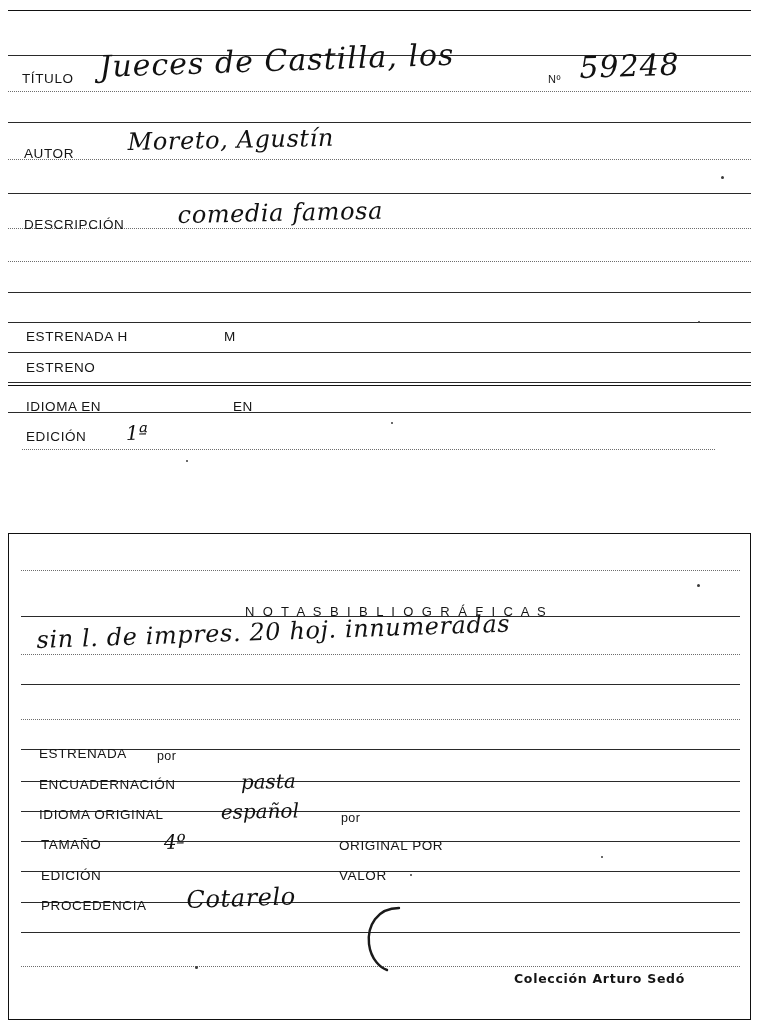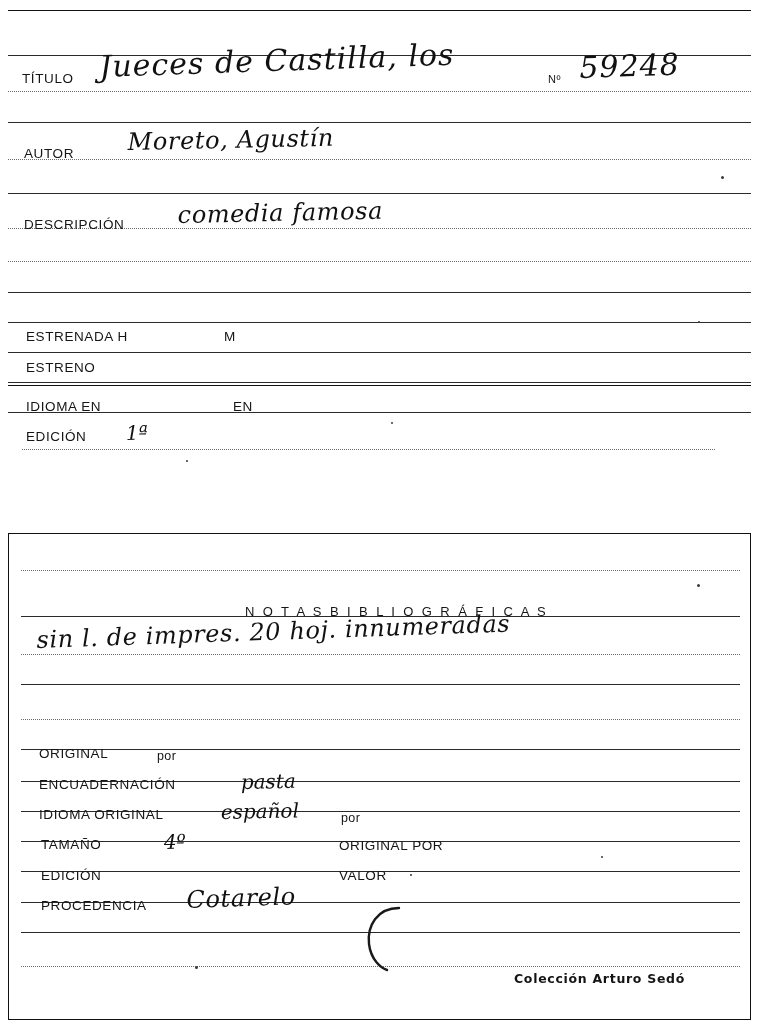--- a/index.html
+++ b/index.html
@@ -178,21 +178,21 @@
   <div class="rule inset" style="top:307px;"></div>
   <div class="rule inset" style="top:337px;"></div>
   <div class="rule inset" style="top:368px;"></div>
   <div class="rule inset" style="top:398px;"></div>
   <div class="rule faint inset" style="top:432px;"></div>
 
   <div class="lbl sp" style="left:236px; top:70px;">N O T A S   B I B L I O G R Á F I C A S</div>
 
   <div class="hw hw-lg tilt-2" style="left:28px; top:92px;">sin l. de impres. 20 hoj. innumeradas</div>
 
-  <div class="lbl" style="left:30px; top:212px;">ORIGINAL</div>
+  <div class="lbl" style="left:30px; top:212px;">ESTRENADA</div>
   <div class="lbl sm" style="left:148px; top:215px;">por</div>
 
   <div class="lbl" style="left:30px; top:243px;">ENCUADERNACIÓN</div>
   <div class="hw hw-md tilt-3" style="left:232px; top:236px;">pasta</div>
 
   <div class="lbl" style="left:30px; top:273px;">IDIOMA ORIGINAL</div>
   <div class="hw hw-md tilt-3" style="left:212px; top:266px;">español</div>
   <div class="lbl sm" style="left:332px; top:277px;">por</div>
 
   <div class="lbl" style="left:32px; top:303px;">TAMAÑO</div>

